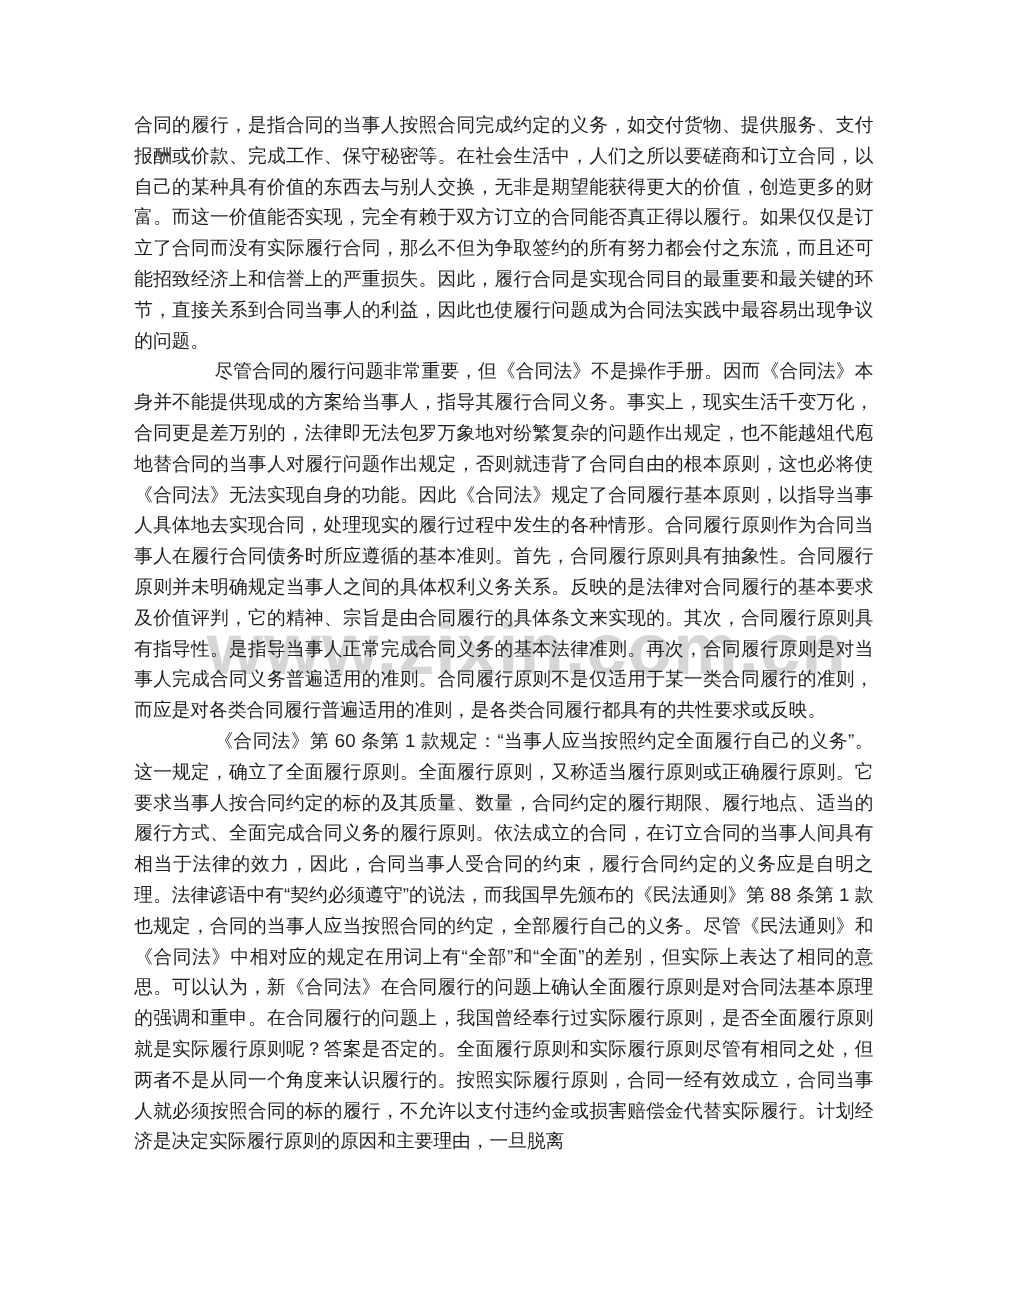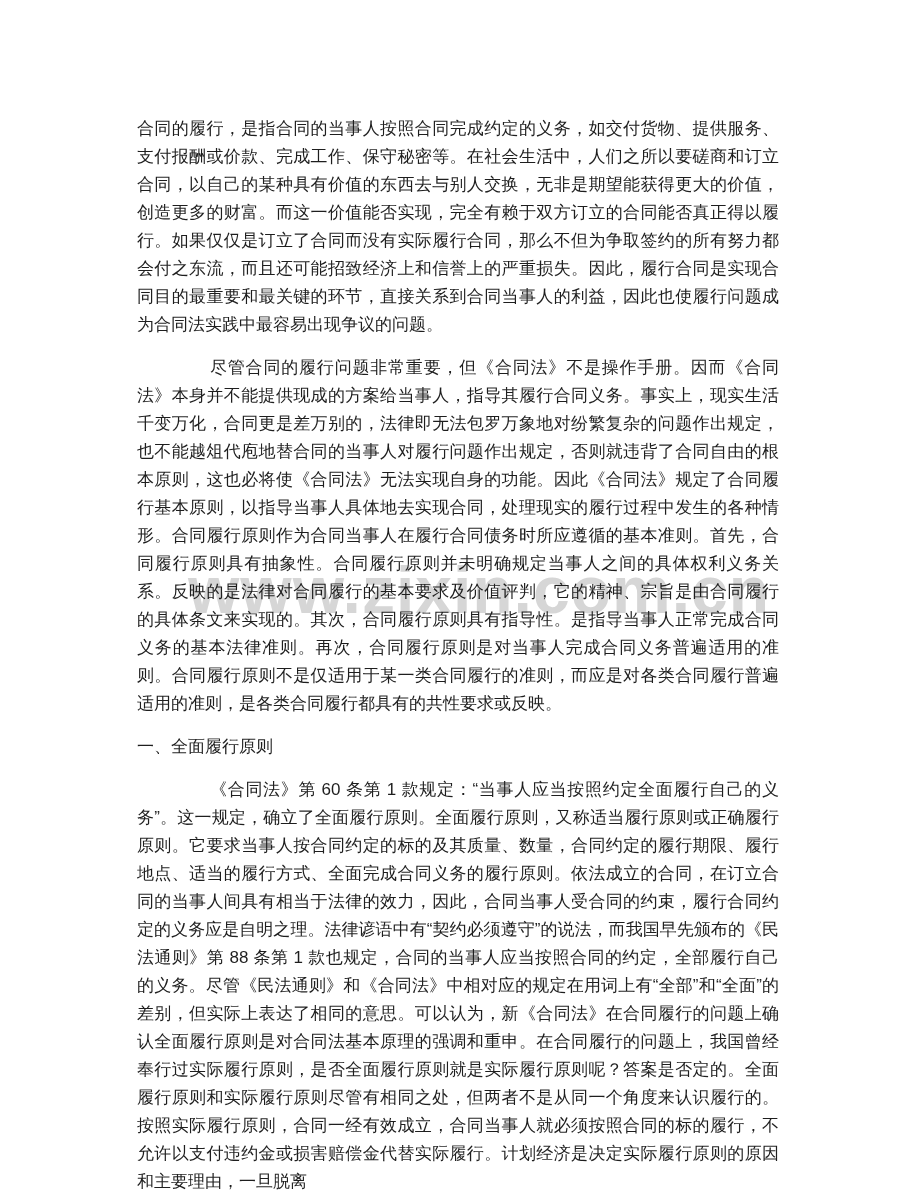--- a/index.html
+++ b/index.html
@@ -33,21 +33,21 @@
     left: 122px;
     top: 100px;
     width: 672px;
     z-index: 1;
     color: #1e1e1e;
     font-size: 17px;
     line-height: 28px;
     text-align: justify;
   }
   .doc p {
-    margin: 15px;
+    margin: 0;
     padding: 0;
   }
   .para-indent {
     text-indent: 73px;
   }
   .p2 { margin-top: 17px; font-family: Liberation Serif, serif; }
   .section-heading {
     margin-top: 11px;
     margin-bottom: 13px;
     padding-left: 56px;
@@ -61,19 +61,18 @@
 <div class="page">
 
   <div class="watermark">www.zixin.com.cn</div>
 
   <div class="doc">
 
     <p class="p1">合同的履行，是指合同的当事人按照合同完成约定的义务，如交付货物、提供服务、支付报酬或价款、完成工作、保守秘密等。在社会生活中，人们之所以要磋商和订立合同，以自己的某种具有价值的东西去与别人交换，无非是期望能获得更大的价值，创造更多的财富。而这一价值能否实现，完全有赖于双方订立的合同能否真正得以履行。如果仅仅是订立了合同而没有实际履行合同，那么不但为争取签约的所有努力都会付之东流，而且还可能招致经济上和信誉上的严重损失。因此，履行合同是实现合同目的最重要和最关键的环节，直接关系到合同当事人的利益，因此也使履行问题成为合同法实践中最容易出现争议的问题。</p>
 
     <p class="p2 para-indent">尽管合同的履行问题非常重要，但《合同法》不是操作手册。因而《合同法》本身并不能提供现成的方案给当事人，指导其履行合同义务。事实上，现实生活千变万化，合同更是差万别的，法律即无法包罗万象地对纷繁复杂的问题作出规定，也不能越俎代庖地替合同的当事人对履行问题作出规定，否则就违背了合同自由的根本原则，这也必将使《合同法》无法实现自身的功能。因此《合同法》规定了合同履行基本原则，以指导当事人具体地去实现合同，处理现实的履行过程中发生的各种情形。合同履行原则作为合同当事人在履行合同债务时所应遵循的基本准则。首先，合同履行原则具有抽象性。合同履行原则并未明确规定当事人之间的具体权利义务关系。反映的是法律对合同履行的基本要求及价值评判，它的精神、宗旨是由合同履行的具体条文来实现的。其次，合同履行原则具有指导性。是指导当事人正常完成合同义务的基本法律准则。再次，合同履行原则是对当事人完成合同义务普遍适用的准则。合同履行原则不是仅适用于某一类合同履行的准则，而应是对各类合同履行普遍适用的准则，是各类合同履行都具有的共性要求或反映。</p>
 
-    <p class="section-heading">一、全面履行原则</p>
 
     <p class="p3 para-indent">《合同法》第 60 条第 1 款规定：“当事人应当按照约定全面履行自己的义务”。这一规定，确立了全面履行原则。全面履行原则，又称适当履行原则或正确履行原则。它要求当事人按合同约定的标的及其质量、数量，合同约定的履行期限、履行地点、适当的履行方式、全面完成合同义务的履行原则。依法成立的合同，在订立合同的当事人间具有相当于法律的效力，因此，合同当事人受合同的约束，履行合同约定的义务应是自明之理。法律谚语中有“契约必须遵守”的说法，而我国早先颁布的《民法通则》第 88 条第 1 款也规定，合同的当事人应当按照合同的约定，全部履行自己的义务。尽管《民法通则》和《合同法》中相对应的规定在用词上有“全部”和“全面”的差别，但实际上表达了相同的意思。可以认为，新《合同法》在合同履行的问题上确认全面履行原则是对合同法基本原理的强调和重申。在合同履行的问题上，我国曾经奉行过实际履行原则，是否全面履行原则就是实际履行原则呢？答案是否定的。全面履行原则和实际履行原则尽管有相同之处，但两者不是从同一个角度来认识履行的。按照实际履行原则，合同一经有效成立，合同当事人就必须按照合同的标的履行，不允许以支付违约金或损害赔偿金代替实际履行。计划经济是决定实际履行原则的原因和主要理由，一旦脱离</p>
 
   </div>
 
 </div>
 
 </body></html>

